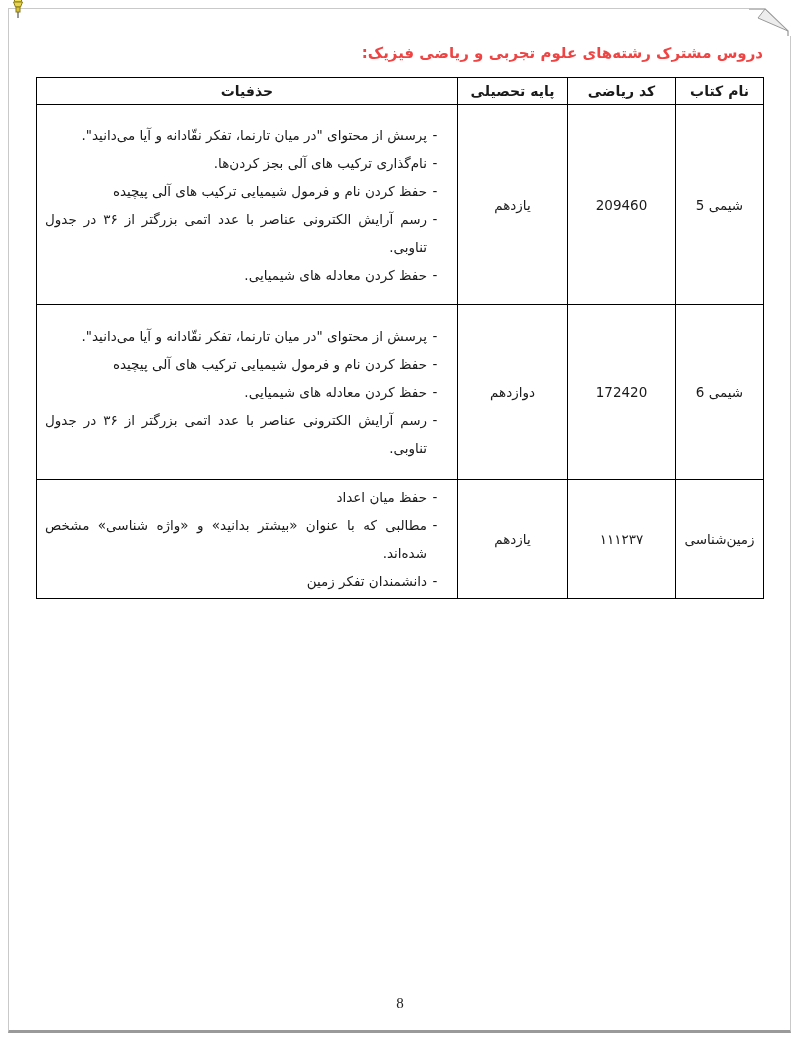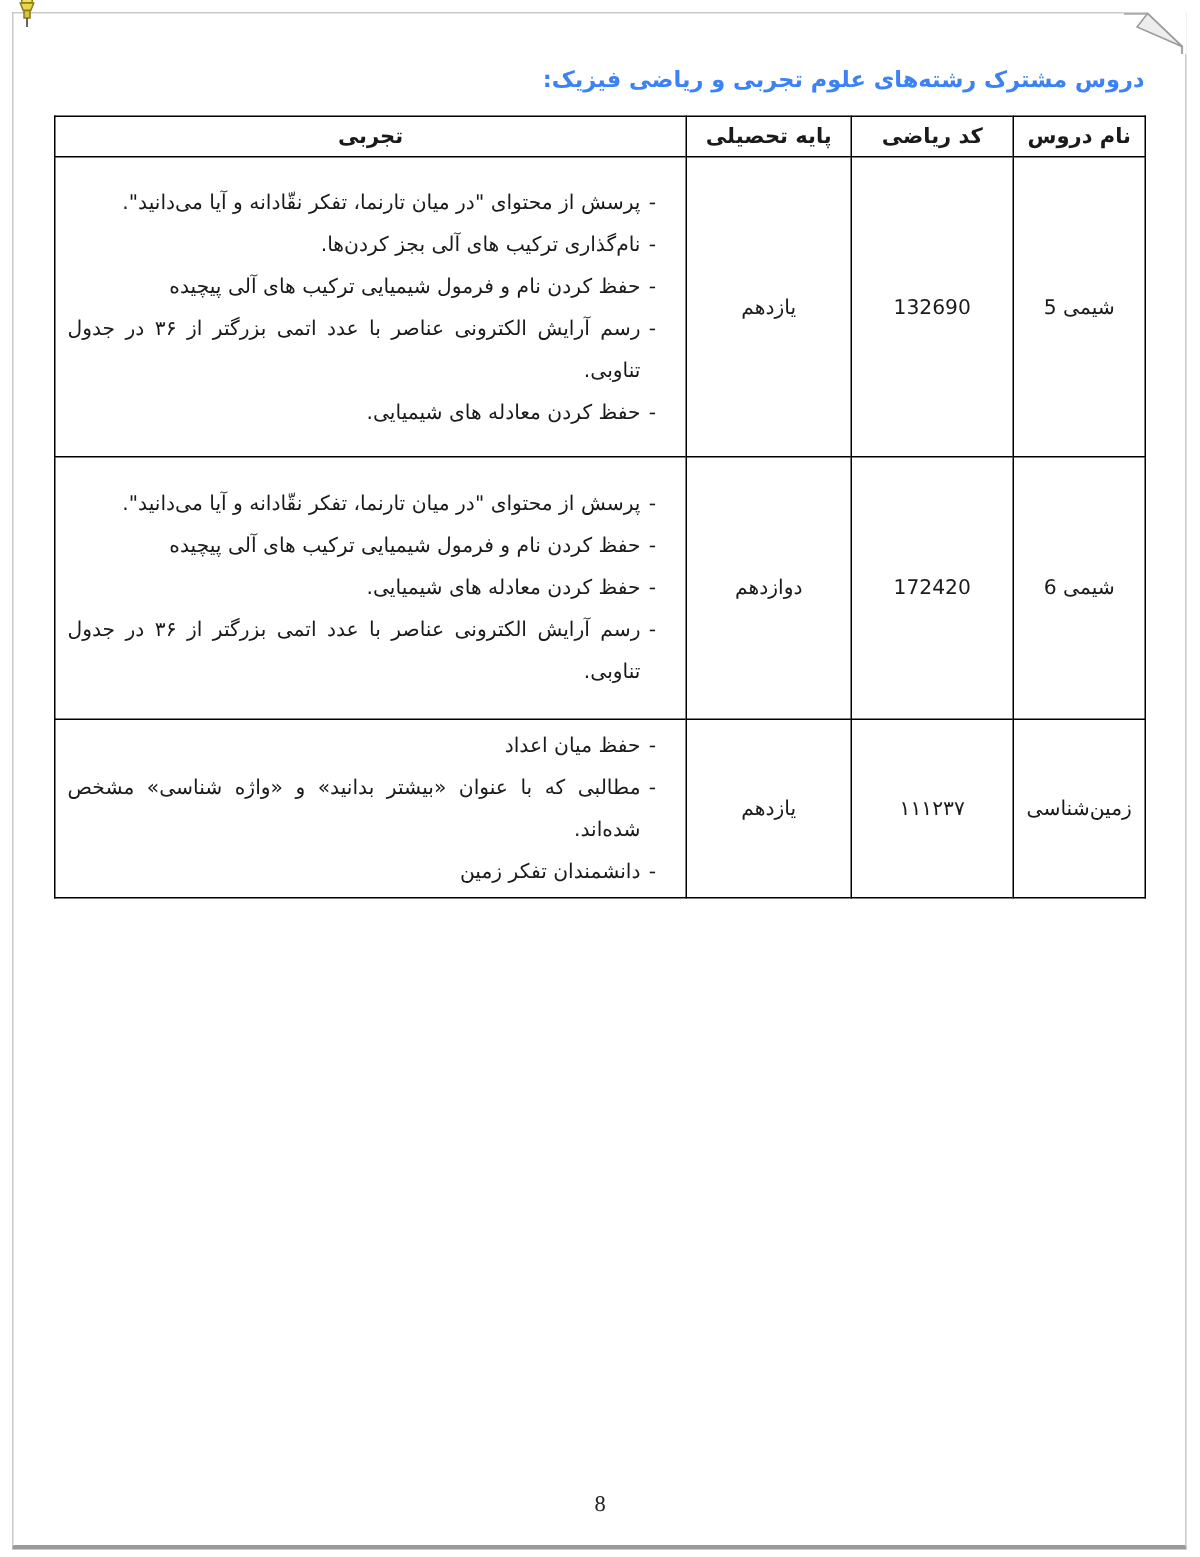--- a/index.html
+++ b/index.html
@@ -62,41 +62,41 @@
 
 <div class="pushpin">
   <svg width="16" height="22" viewBox="0 0 16 22">
     <rect x="4.5" y="0.5" width="7" height="3.5" rx="1" fill="#f0e060" stroke="#8a7a1a"></rect>
     <path d="M3.5,4 L12.5,4 L10.5,9 L5.5,9 Z" fill="#e8d44d" stroke="#8a7a1a"></path>
     <rect x="6" y="9" width="4" height="5" fill="#d8c23a" stroke="#8a7a1a"></rect>
     <path d="M8,14 L8,20" stroke="#555555" stroke-width="1.2"></path>
   </svg>
 </div>
 
-<div class="doc-title" style="color: #3b82f6;">دروس مشترک رشته‌های علوم تجربی و ریاضی فیزیک:</div>
+<div class="doc-title" style="color: #ef4444;">دروس مشترک رشته‌های علوم تجربی و ریاضی فیزیک:</div>
 
 <table class="main">
   <colgroup>
       <col class="c1">
       <col class="c2">
       <col class="c3">
       <col class="c4">
     </colgroup>
   <thead>
     <tr>
-      <th>نام دروس</th>
+      <th>نام کتاب</th>
       <th>کد ریاضی</th>
       <th>پایه تحصیلی</th>
-      <th>تجربی</th>
+      <th>حذفیات</th>
     </tr>
   </thead>
   <tbody id="table-body">
   <tr>
     <td class="c-name"><span>شیمی 5</span></td>
-    <td class="c-code"><span>132690</span></td>
+    <td class="c-code"><span>209460</span></td>
     <td class="c-grade"><span>یازدهم</span></td>
     <td class="c-del">
           <div class="del-list">
             <div class="del-item">
               <span class="dash">-</span>
               <span class="item-text">پرسش از محتوای "در میان تارنما، تفکر نقّادانه و آیا می‌دانید".</span>
             </div>
             <div class="del-item">
               <span class="dash">-</span>
               <span class="item-text">نام‌گذاری ترکیب های آلی بجز کردن‌ها.</span>

